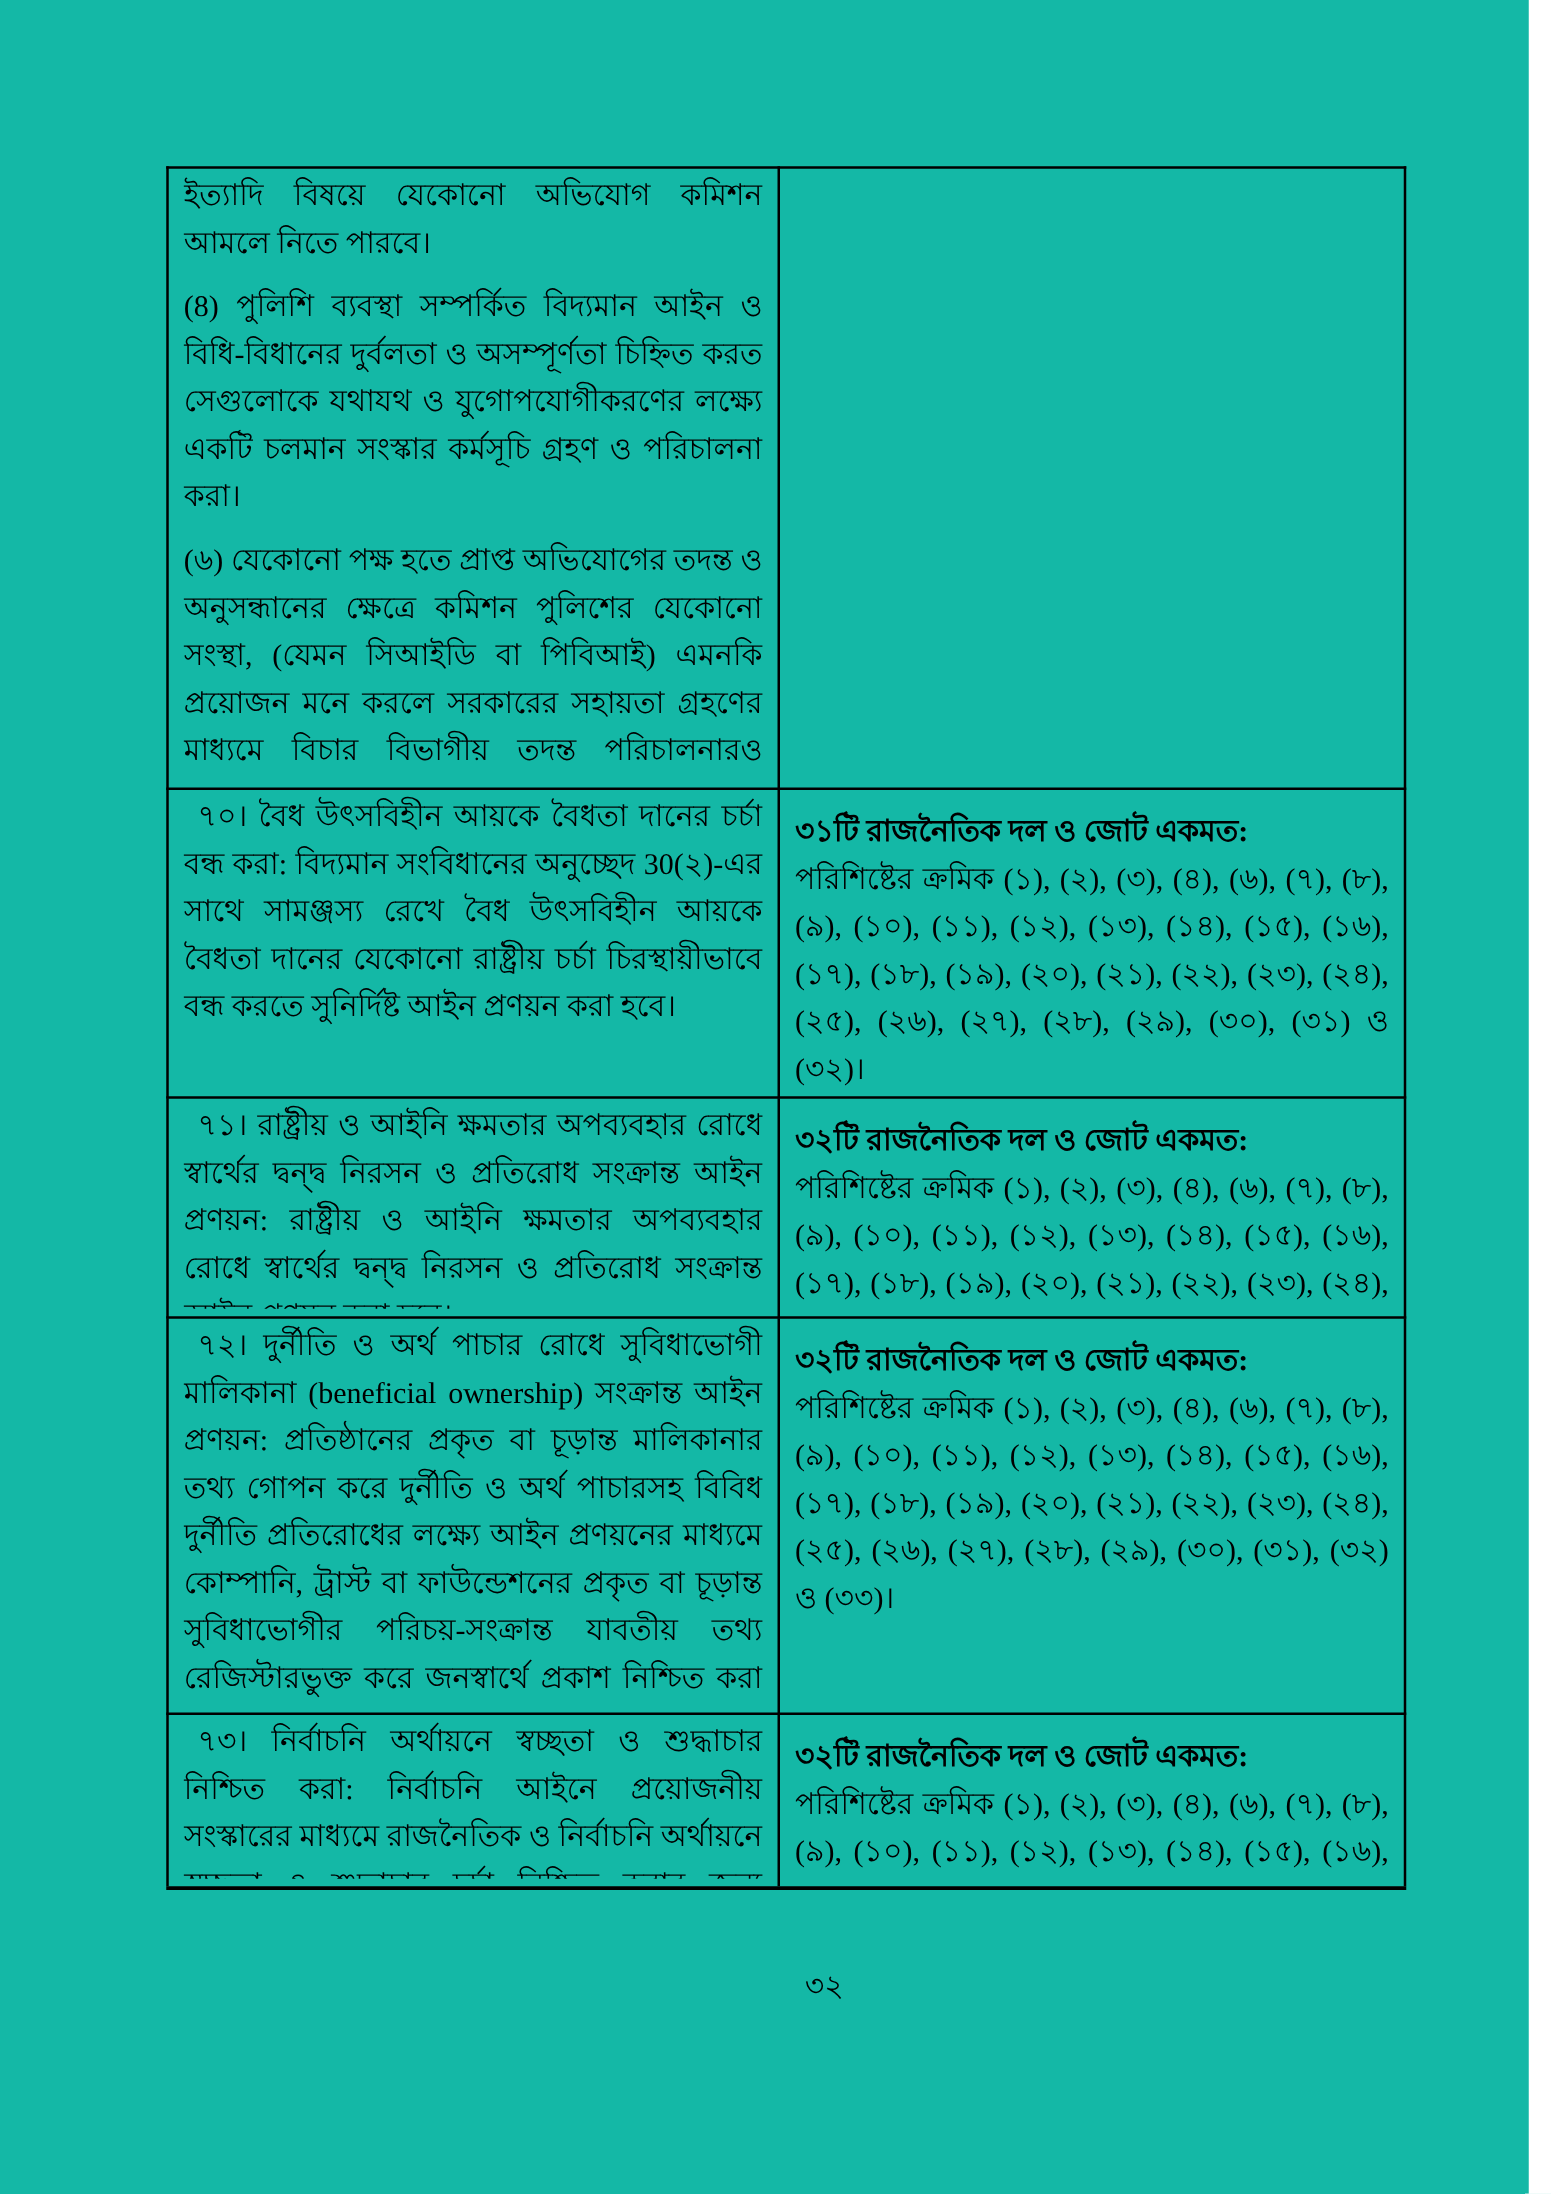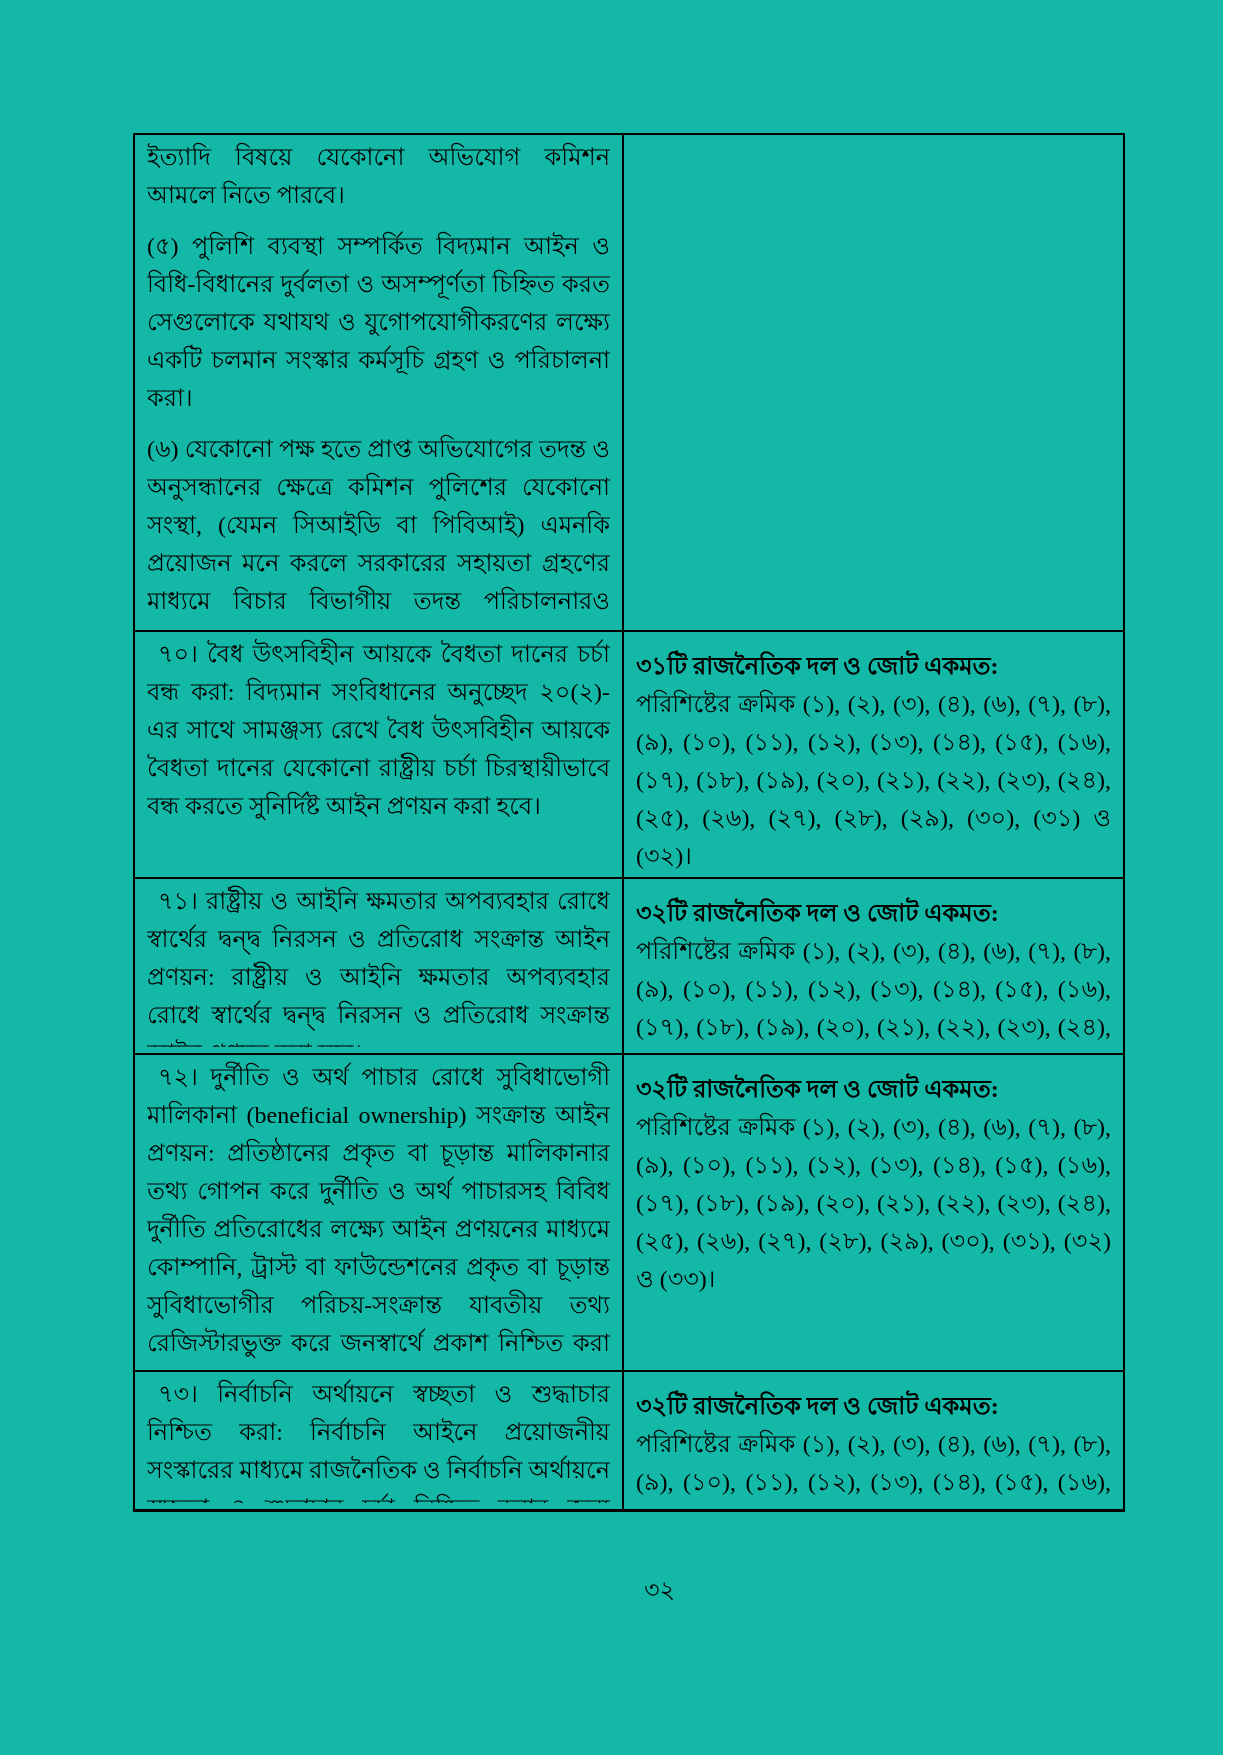--- a/index.html
+++ b/index.html
@@ -55,34 +55,34 @@
     <colgroup>
         <col style="width:489px">
         <col style="width:501px">
       </colgroup>
 
     <tbody>
         <tr class="r1">
       <td>
         <div class="cw">
           <p class="para">ইত্যাদি বিষয়ে যেকোনো অভিযোগ কমিশন আমলে নিতে পারবে।</p>
-          <p class="para">(৫) পুলিশি ব্যবস্থা সম্পর্কিত বিদ্যমান আইন ও বিধি-বিধানের দুর্বলতা ও অসম্পূর্ণতা চিহ্নিত করত সেগুলোকে যথাযথ ও যুগোপযোগীকরণের লক্ষ্যে একটি চলমান সংস্কার কর্মসূচি গ্রহণ ও পরিচালনা করা।</p>
+          <p class="para">(8) পুলিশি ব্যবস্থা সম্পর্কিত বিদ্যমান আইন ও বিধি-বিধানের দুর্বলতা ও অসম্পূর্ণতা চিহ্নিত করত সেগুলোকে যথাযথ ও যুগোপযোগীকরণের লক্ষ্যে একটি চলমান সংস্কার কর্মসূচি গ্রহণ ও পরিচালনা করা।</p>
           <p class="para">(৬) যেকোনো পক্ষ হতে প্রাপ্ত অভিযোগের তদন্ত ও অনুসন্ধানের ক্ষেত্রে কমিশন পুলিশের যেকোনো সংস্থা, (যেমন সিআইডি বা পিবিআই) এমনকি প্রয়োজন মনে করলে সরকারের সহায়তা গ্রহণের মাধ্যমে বিচার বিভাগীয় তদন্ত পরিচালনারও অধিকার রাখবে।</p>
 
         </div>
       </td>
       <td></td>
     </tr>
 
 
     <tr class="r70">
       <td>
         <div class="cw">
           <p class="para">
-            <span class="lead">৭০। বৈধ উৎসবিহীন আয়কে বৈধতা দানের চর্চা বন্ধ করা:</span><span>বিদ্যমান সংবিধানের অনুচ্ছেদ ২০(২)-এর সাথে সামঞ্জস্য রেখে বৈধ উৎসবিহীন আয়কে বৈধতা দানের যেকোনো রাষ্ট্রীয় চর্চা চিরস্থায়ীভাবে বন্ধ করতে সুনির্দিষ্ট আইন প্রণয়ন করা হবে।</span>
+            <span class="lead">৭০। বৈধ উৎসবিহীন আয়কে বৈধতা দানের চর্চা বন্ধ করা:</span><span>বিদ্যমান সংবিধানের অনুচ্ছেদ 30(২)-এর সাথে সামঞ্জস্য রেখে বৈধ উৎসবিহীন আয়কে বৈধতা দানের যেকোনো রাষ্ট্রীয় চর্চা চিরস্থায়ীভাবে বন্ধ করতে সুনির্দিষ্ট আইন প্রণয়ন করা হবে।</span>
           </p>
         </div>
       </td>
       <td>
         <div class="cw">
           <div class="blk">
             <div class="blk-h">৩১টি রাজনৈতিক দল ও জোট একমত:</div>
             <div>পরিশিষ্টের ক্রমিক (১), (২), (৩), (৪), (৬), (৭), (৮), (৯), (১০), (১১), (১২), (১৩), (১৪), (১৫), (১৬), (১৭), (১৮), (১৯), (২০), (২১), (২২), (২৩), (২৪), (২৫), (২৬), (২৭), (২৮), (২৯), (৩০), (৩১) ও (৩২)।</div>
           </div>
 

